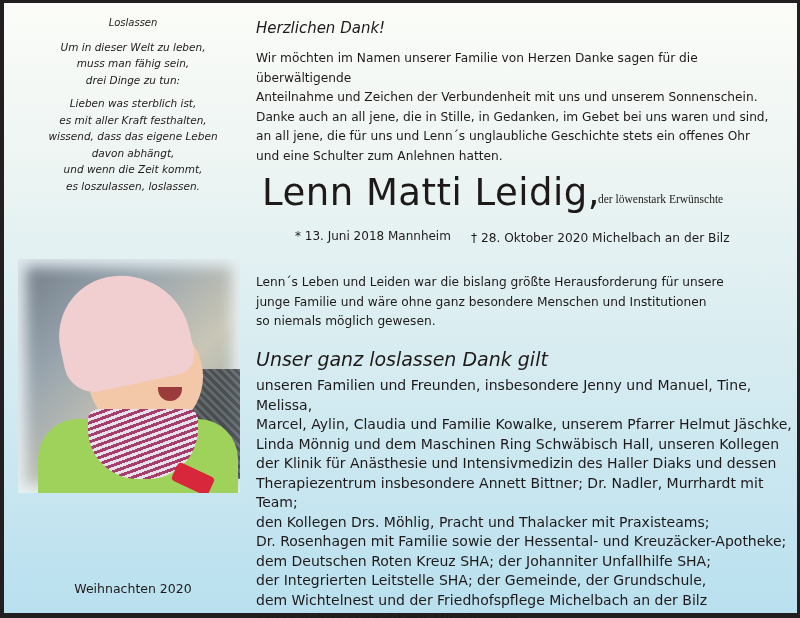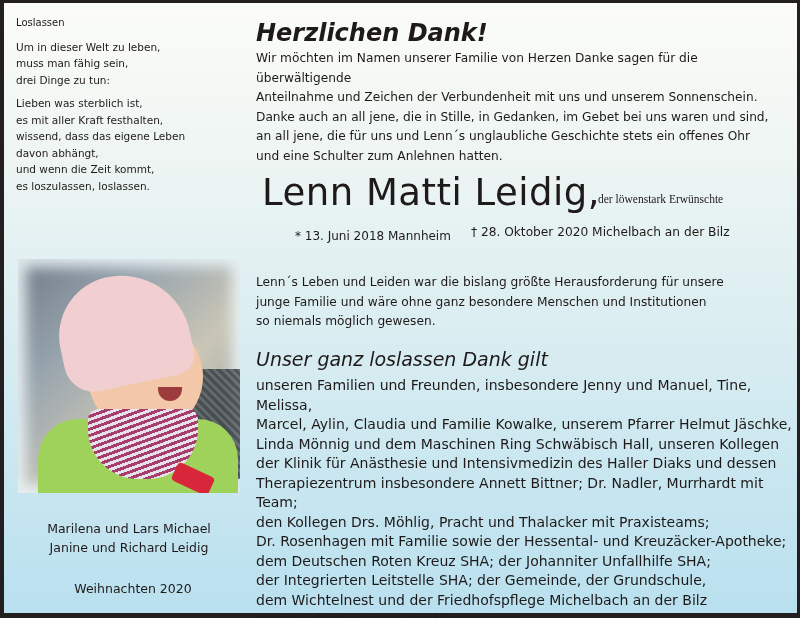--- a/index.html
+++ b/index.html
@@ -3,22 +3,22 @@
 <meta charset="utf-8">
 <style>
   html, body { margin: 0; padding: 0; }
   body { width: 800px; height: 618px; background: #231f20; overflow: hidden; position: relative; }
   .panel {
     position: absolute; left: 4px; top: 3px; width: 793px; height: 610px;
     background: linear-gradient(to bottom, #fbfcf8 0%, #eef5f3 25%, #d9edf1 55%, #b9e0ef 100%);
     font-family: "DejaVu Sans", sans-serif; color: #1f1a1a;
   }
   .poem {
-    position: absolute; left: 12px; top: 12px; width: 250px; 
-    font-size: 10.5px; line-height: 16.5px;
+    position: absolute; left: 4px; top: 12px; width: 250px; text-align: center;
+    font-style: italic; font-size: 10.5px; line-height: 16.5px;
   }
   .poem .title { font-size: 10px; margin-bottom: 7px; }
   .poem .stanza { margin-bottom: 7px; }
   .poem .author { font-size: 9.5px; }
   .photo {
     position: absolute; left: 14px; top: 256px; width: 222px; height: 234px;
     overflow: hidden;
     background: linear-gradient(135deg, #6f7a86 0%, #98a4ad 30%, #c9c6b6 60%, #8a9aa0 100%);
     box-shadow: inset 0 0 14px 8px rgba(235,245,248,0.9);
   }
@@ -36,26 +36,26 @@
   .photo .toy { position: absolute; left: 155px; top: 210px; width: 40px; height: 20px;
     background: #d8263a; transform: rotate(25deg); border-radius: 4px; }
   .photo .chair { position: absolute; right: 0; top: 110px; width: 50px; height: 110px;
     background: repeating-linear-gradient(45deg, #2e3338 0 3px, #4e565c 3px 6px); opacity: .8; }
   .family {
     position: absolute; left: 0; top: 516px; width: 250px; text-align: center;
     font-size: 12.5px; line-height: 19px;
   }
   .season { position: absolute; left: 4px; top: 578px; width: 250px; text-align: center; font-size: 12.5px; }
   .right { position: absolute; left: 252px; top: 0; width: 540px; }
-  .h1 { position: absolute; left: 0; top: 16px; font-style: italic; font-size: 24px; font-weight: bold; }
+  .h1 { position: absolute; left: 0; top: 16px; font-style: italic; font-size: 15px; }
   .p1 { position: absolute; left: 0; top: 46px; font-size: 12.2px; line-height: 19.5px; white-space: pre-line; width: 540px; }
   .name { position: absolute; left: 6px; top: 168px; font-size: 37px; letter-spacing: 0.5px; white-space: nowrap; }
   .epithet { position: absolute; left: 342px; top: 190px; font-size: 11.5px; white-space: nowrap; font-family: Liberation Serif, serif; }
   .birth { position: absolute; left: 39px; top: 226px; font-size: 12px; white-space: nowrap; text-align: center; }
-  .death { position: absolute; left: 215px; top: 222px; font-size: 12.2px; white-space: nowrap; }
+  .death { position: absolute; left: 215px; top: 228px; font-size: 12.2px; white-space: nowrap; }
   .p2 { position: absolute; left: 0; top: 270px; font-size: 12.2px; line-height: 19.5px; white-space: pre-line; width: 540px; }
   .h2 { position: absolute; left: 0; top: 345px; font-style: italic; font-size: 19px; }
   .p3 { position: absolute; left: 0; top: 373px; font-size: 14px; line-height: 19.5px; white-space: pre-line; width: 540px; }
 </style>
 </head>
 <body>
 
 <div class="panel">
 
   <div class="poem">
@@ -74,24 +74,20 @@
   <div class="photo">
     <div class="chair"></div>
     <div class="shirt"></div>
     <div class="face"></div>
     <div class="cap"></div>
     <div class="mouth"></div>
     <div class="bib"></div>
     <div class="toy"></div>
   </div>
 
-  <div class="family">
-    <div>Marilena und Lars Michael</div>
-    <div>Janine und Richard Leidig</div>
-  </div>
   <div class="season">Weihnachten 2020</div>
 
   <div class="right">
     <div class="h1">Herzlichen Dank!</div>
     <div class="p1">Wir möchten im Namen unserer Familie von Herzen Danke sagen für die überwältigende
 Anteilnahme und Zeichen der Verbundenheit mit uns und unserem Sonnenschein.
 Danke auch an all jene, die in Stille, in Gedanken, im Gebet bei uns waren und sind,
 an all jene, die für uns und Lenn´s unglaubliche Geschichte stets ein offenes Ohr
 und eine Schulter zum Anlehnen hatten.</div>
 

